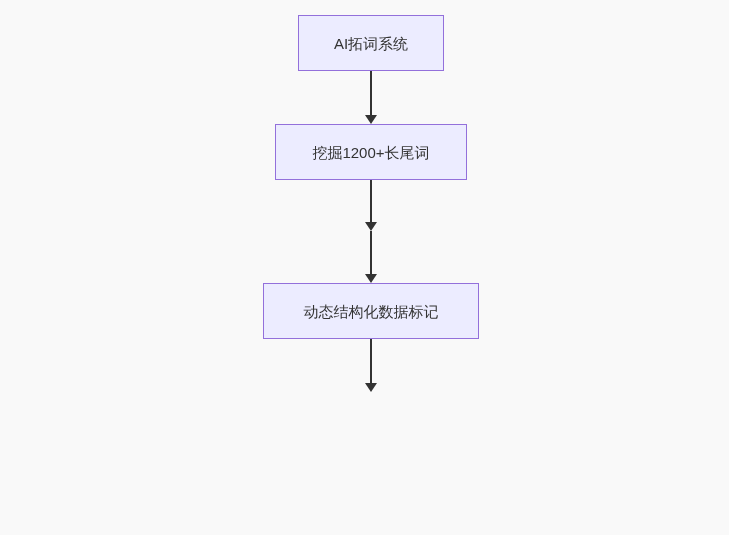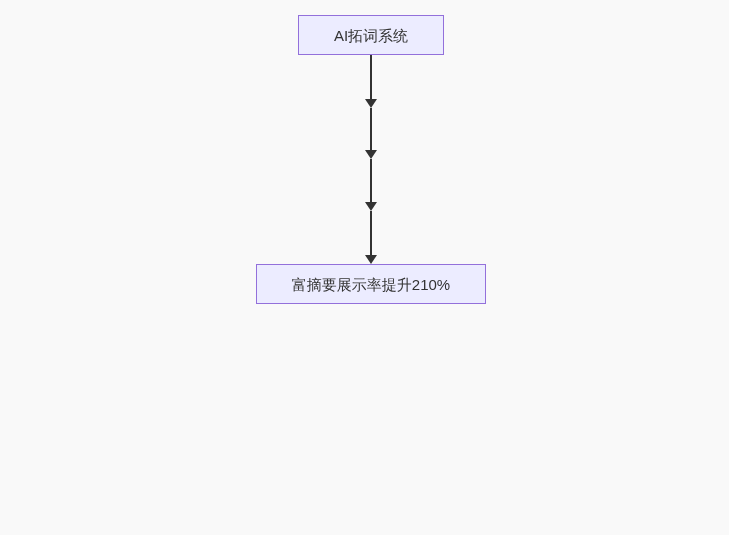--- a/index.html
+++ b/index.html
@@ -25,21 +25,21 @@
   .flow {
     position: absolute;
     top: 15px;
     left: 371px;
     transform: translateX(-50%);
     display: flex;
     flex-direction: column;
     align-items: center;
   }
   .node {
-    height: 40px;
+    height: 56px;
     background: var(--node-fill);
     border: 1.5px solid var(--node-border);
     display: flex;
     align-items: center;
     justify-content: center;
     color: var(--node-text);
     font-size: 15px;
     line-height: 1;
     white-space: nowrap;
     text-align: center;
@@ -72,36 +72,39 @@
 
     <div class="node" style="width:146px">
       <span>AI拓词系统</span>
     </div>
 
     <div class="connector" style="height:53px">
       <div class="arrow-line"></div>
       <div class="arrow-head"></div>
     </div>
 
+    <div class="node" style="width:192px">
+      <span>挖掘1200+长尾词</span>
+    </div>
 
     <div class="connector" style="height:51px">
       <div class="arrow-line"></div>
       <div class="arrow-head"></div>
     </div>
 
 
     <div class="connector" style="height:52px">
       <div class="arrow-line"></div>
       <div class="arrow-head"></div>
     </div>
 
+    <div class="node" style="width:216px">
+      <span>动态结构化数据标记</span>
+    </div>
 
     <div class="connector" style="height:53px">
       <div class="arrow-line"></div>
       <div class="arrow-head"></div>
     </div>
 
-    <div class="node" style="width:230px">
-      <span>富摘要展示率提升210%</span>
-    </div>
 
   </div>
 </div>
 
 </body></html>

